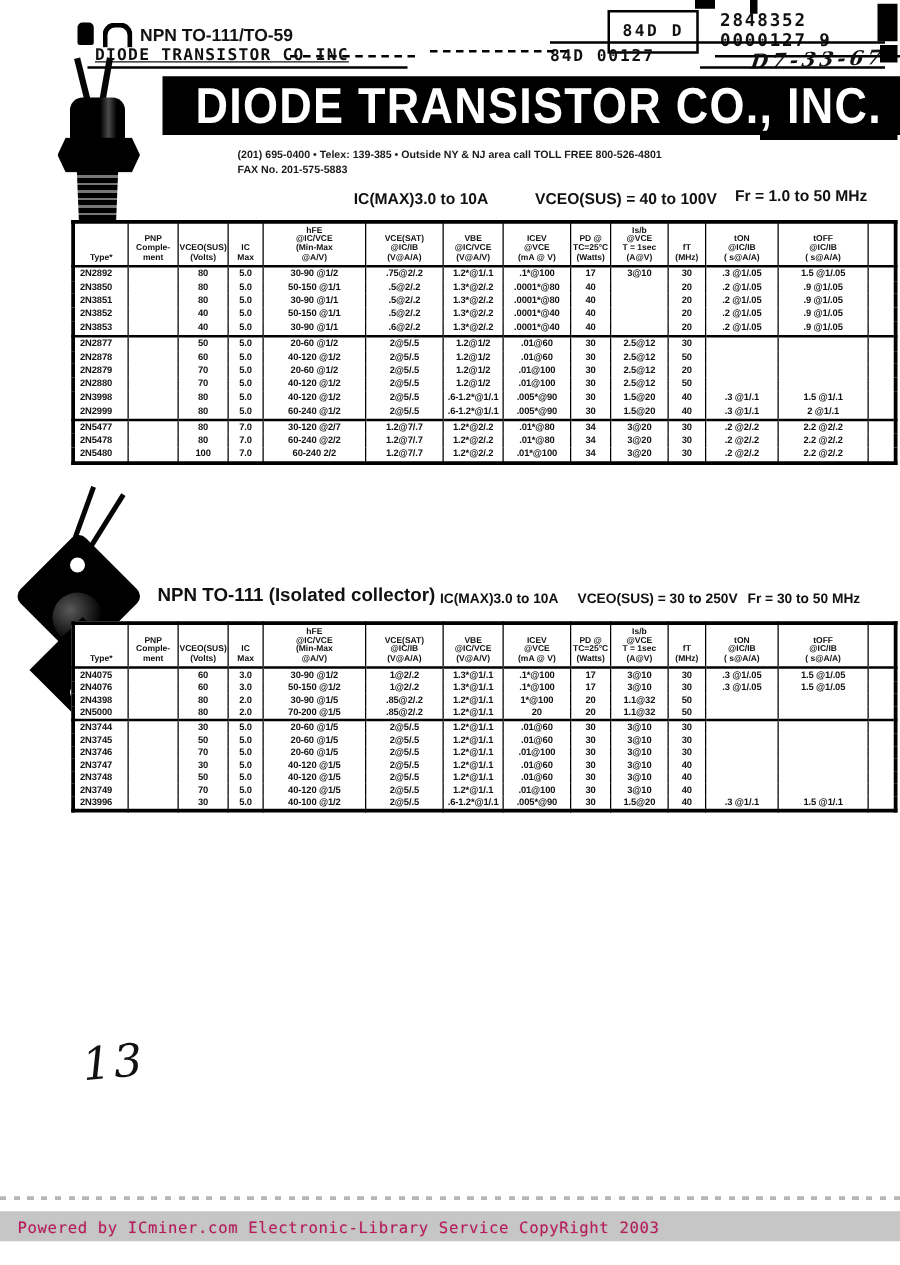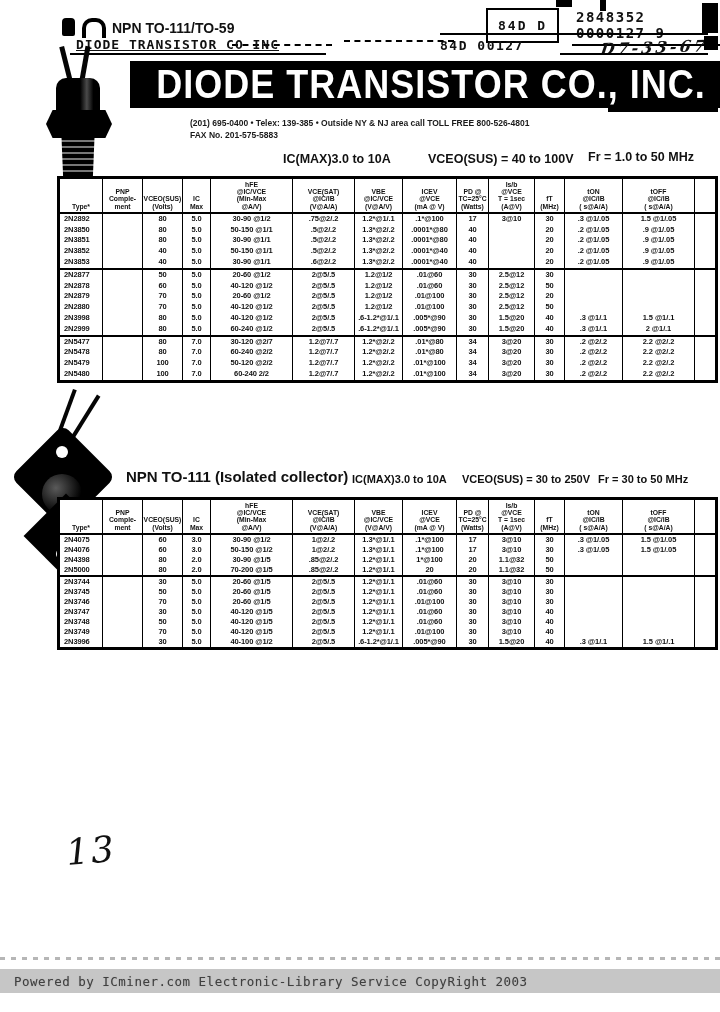--- a/index.html
+++ b/index.html
@@ -89,21 +89,21 @@
   .dtable thead + tbody tr:first-child td{border-top:none;}
   .dtable td.cell-type{text-align:left;padding-left:4px;}
 
   
   .page-number{left:66px;top:830px;font-family:"DejaVu Serif",serif;font-style:italic;
     font-size:36px;transform:rotate(-5deg);letter-spacing:2px;}
   .speckle{left:0;top:957px;width:720px;height:3px;
     background:repeating-linear-gradient(90deg,#8f8f8f 0 5px,transparent 5px 11px);opacity:.65;}
   .footer-bar{left:0;top:969px;width:720px;height:24px;background:#c6c6c6;
     display:flex;align-items:center;}
-  .footer-bar span{font-family:"DejaVu Sans Mono",monospace;font-size:12.5px;color:#404040;
+  .footer-bar span{font-family:"DejaVu Sans Mono",monospace;font-size:12.5px;color:#be185d;
     text-shadow:0 0 1px #9a9a9a;padding-left:14px;letter-spacing:0.5px;}
 </style>
 </head>
 <body>
 
 <div class="abs ink-block-b"></div>
 <div class="abs ink-block-c"></div>
 <div class="abs doc-code-box">84D D</div>
 <div class="abs doc-number">2848352 0000127 9</div>
 <div class="abs ink-block-a"></div>
@@ -440,36 +440,20 @@
           <td>1.2*@2/.2</td>
           <td>.01*@80</td>
           <td>34</td>
           <td>3@20</td>
           <td>30</td>
           <td>.2 @2/.2</td>
           <td>2.2 @2/.2</td>
           <td></td>
         </tr>
         <tr>
-          <td class="cell-type">2N5479</td>
-          <td></td>
-          <td>100</td>
-          <td>7.0</td>
-          <td>50-120 @2/2</td>
-          <td>1.2@7/.7</td>
-          <td>1.2*@2/.2</td>
-          <td>.01*@100</td>
-          <td>34</td>
-          <td>3@20</td>
-          <td>30</td>
-          <td>.2 @2/.2</td>
-          <td>2.2 @2/.2</td>
-          <td></td>
-        </tr>
-        <tr>
           <td class="cell-type">2N5480</td>
           <td></td>
           <td>100</td>
           <td>7.0</td>
           <td>60-240 2/2</td>
           <td>1.2@7/.7</td>
           <td>1.2*@2/.2</td>
           <td>.01*@100</td>
           <td>34</td>
           <td>3@20</td>

